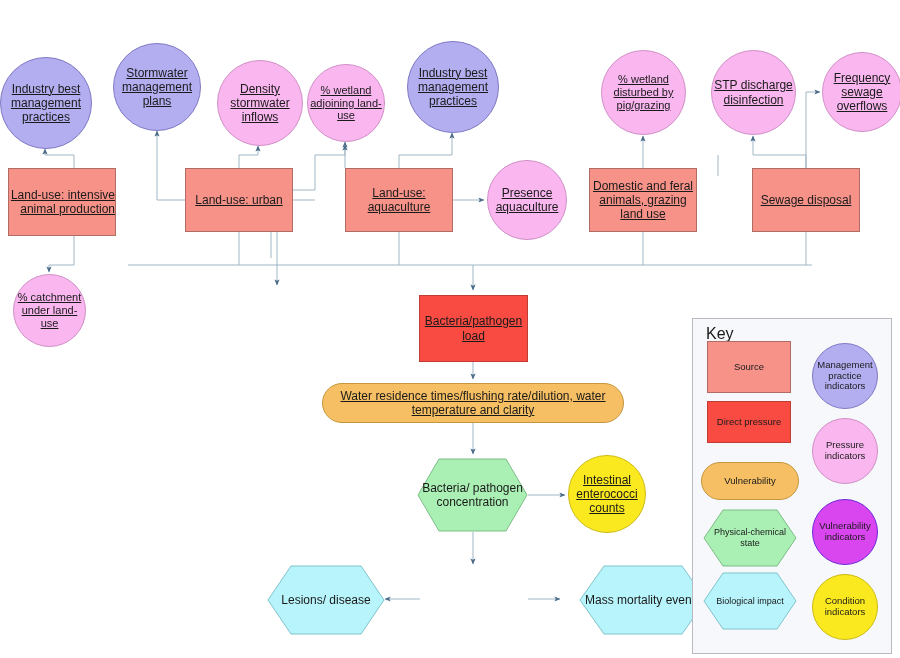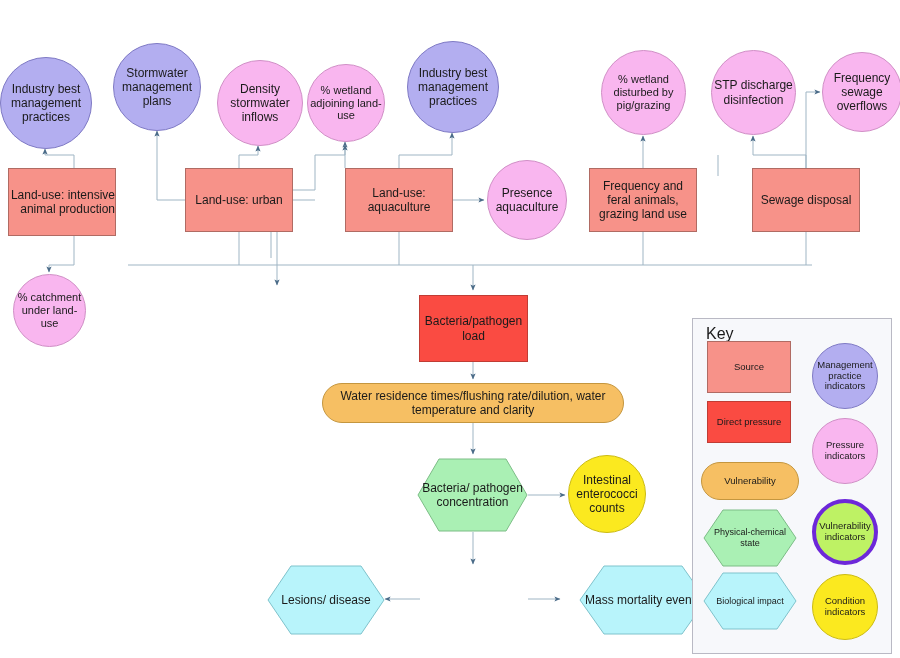--- a/index.html
+++ b/index.html
@@ -3,30 +3,30 @@
 <meta charset="utf-8">
 <style>
   html,body{margin:0;padding:0;background:#ffffff;}
   body{width:900px;height:658px;position:relative;overflow:hidden;
        font-family:"Liberation Sans","DejaVu Sans",sans-serif;color:#1a1a1a;}
   #canvas{position:absolute;left:0;top:0;width:900px;height:658px;}
   svg.edges{position:absolute;left:0;top:0;width:900px;height:658px;pointer-events:none;}
 
   .node{position:absolute;box-sizing:border-box;display:flex;align-items:center;
         justify-content:center;text-align:center;line-height:1.18;}
-  .node span{display:block;padding:0 0;}
+  .node span{display:block;padding:0 0;text-decoration:underline;}
 
   
   .rect-source{background:#f79289;border:1px solid #b06b63;}
   .rect-pressure{background:#fa4b42;border:1px solid #c03c34;}
   .round-vuln{background:#f6bf63;border:1px solid #c4963f;border-radius:22px;}
   .circ{border-radius:50%;}
   .circ-mgmt{background:#b3aef0;border:1px solid #7f7ac4;}
   .circ-press{background:#f9b6ef;border:1px solid #d08fc6;}
-  .circ-vuln{background:#bef264;border:4px solid #6d28d9;}
+  .circ-vuln{background:#d946ef;border:1px solid #6d28d9;}
   .circ-cond{background:#fbe91f;border:1px solid #cbbb14;}
 
   .hexwrap{position:absolute;}
   .hexwrap svg{position:absolute;left:0;top:0;}
   .hexlabel{position:absolute;left:0;top:0;width:100%;height:100%;display:flex;
             align-items:center;justify-content:center;text-align:center;line-height:1.18;}
   .fs12{font-size:12px;}
   .fs11{font-size:11px;}
   .fs9{font-size:9px;}
 
@@ -144,21 +144,21 @@
 
   <div class="node rect-source fs12" style="left:345px;top:168px;width:108px;height:64px;">
     <span>Land-use: aquaculture</span>
   </div>
 
   <div class="node circ circ-press fs12" style="left:487px;top:160px;width:80px;height:80px;">
     <span>Presence aquaculture</span>
   </div>
 
   <div class="node rect-source fs12" style="left:589px;top:168px;width:108px;height:64px;">
-    <span>Frequency and feral animals, grazing land use</span>
+    <span>Domestic and feral animals, grazing land use</span>
   </div>
 
   <div class="node rect-source fs12" style="left:752px;top:168px;width:108px;height:64px;">
     <span>Sewage disposal</span>
   </div>
 
   <div class="node circ circ-press fs11" style="left:13px;top:274px;width:73px;height:73px;">
     <span>% catchment under land-use</span>
   </div>
 

